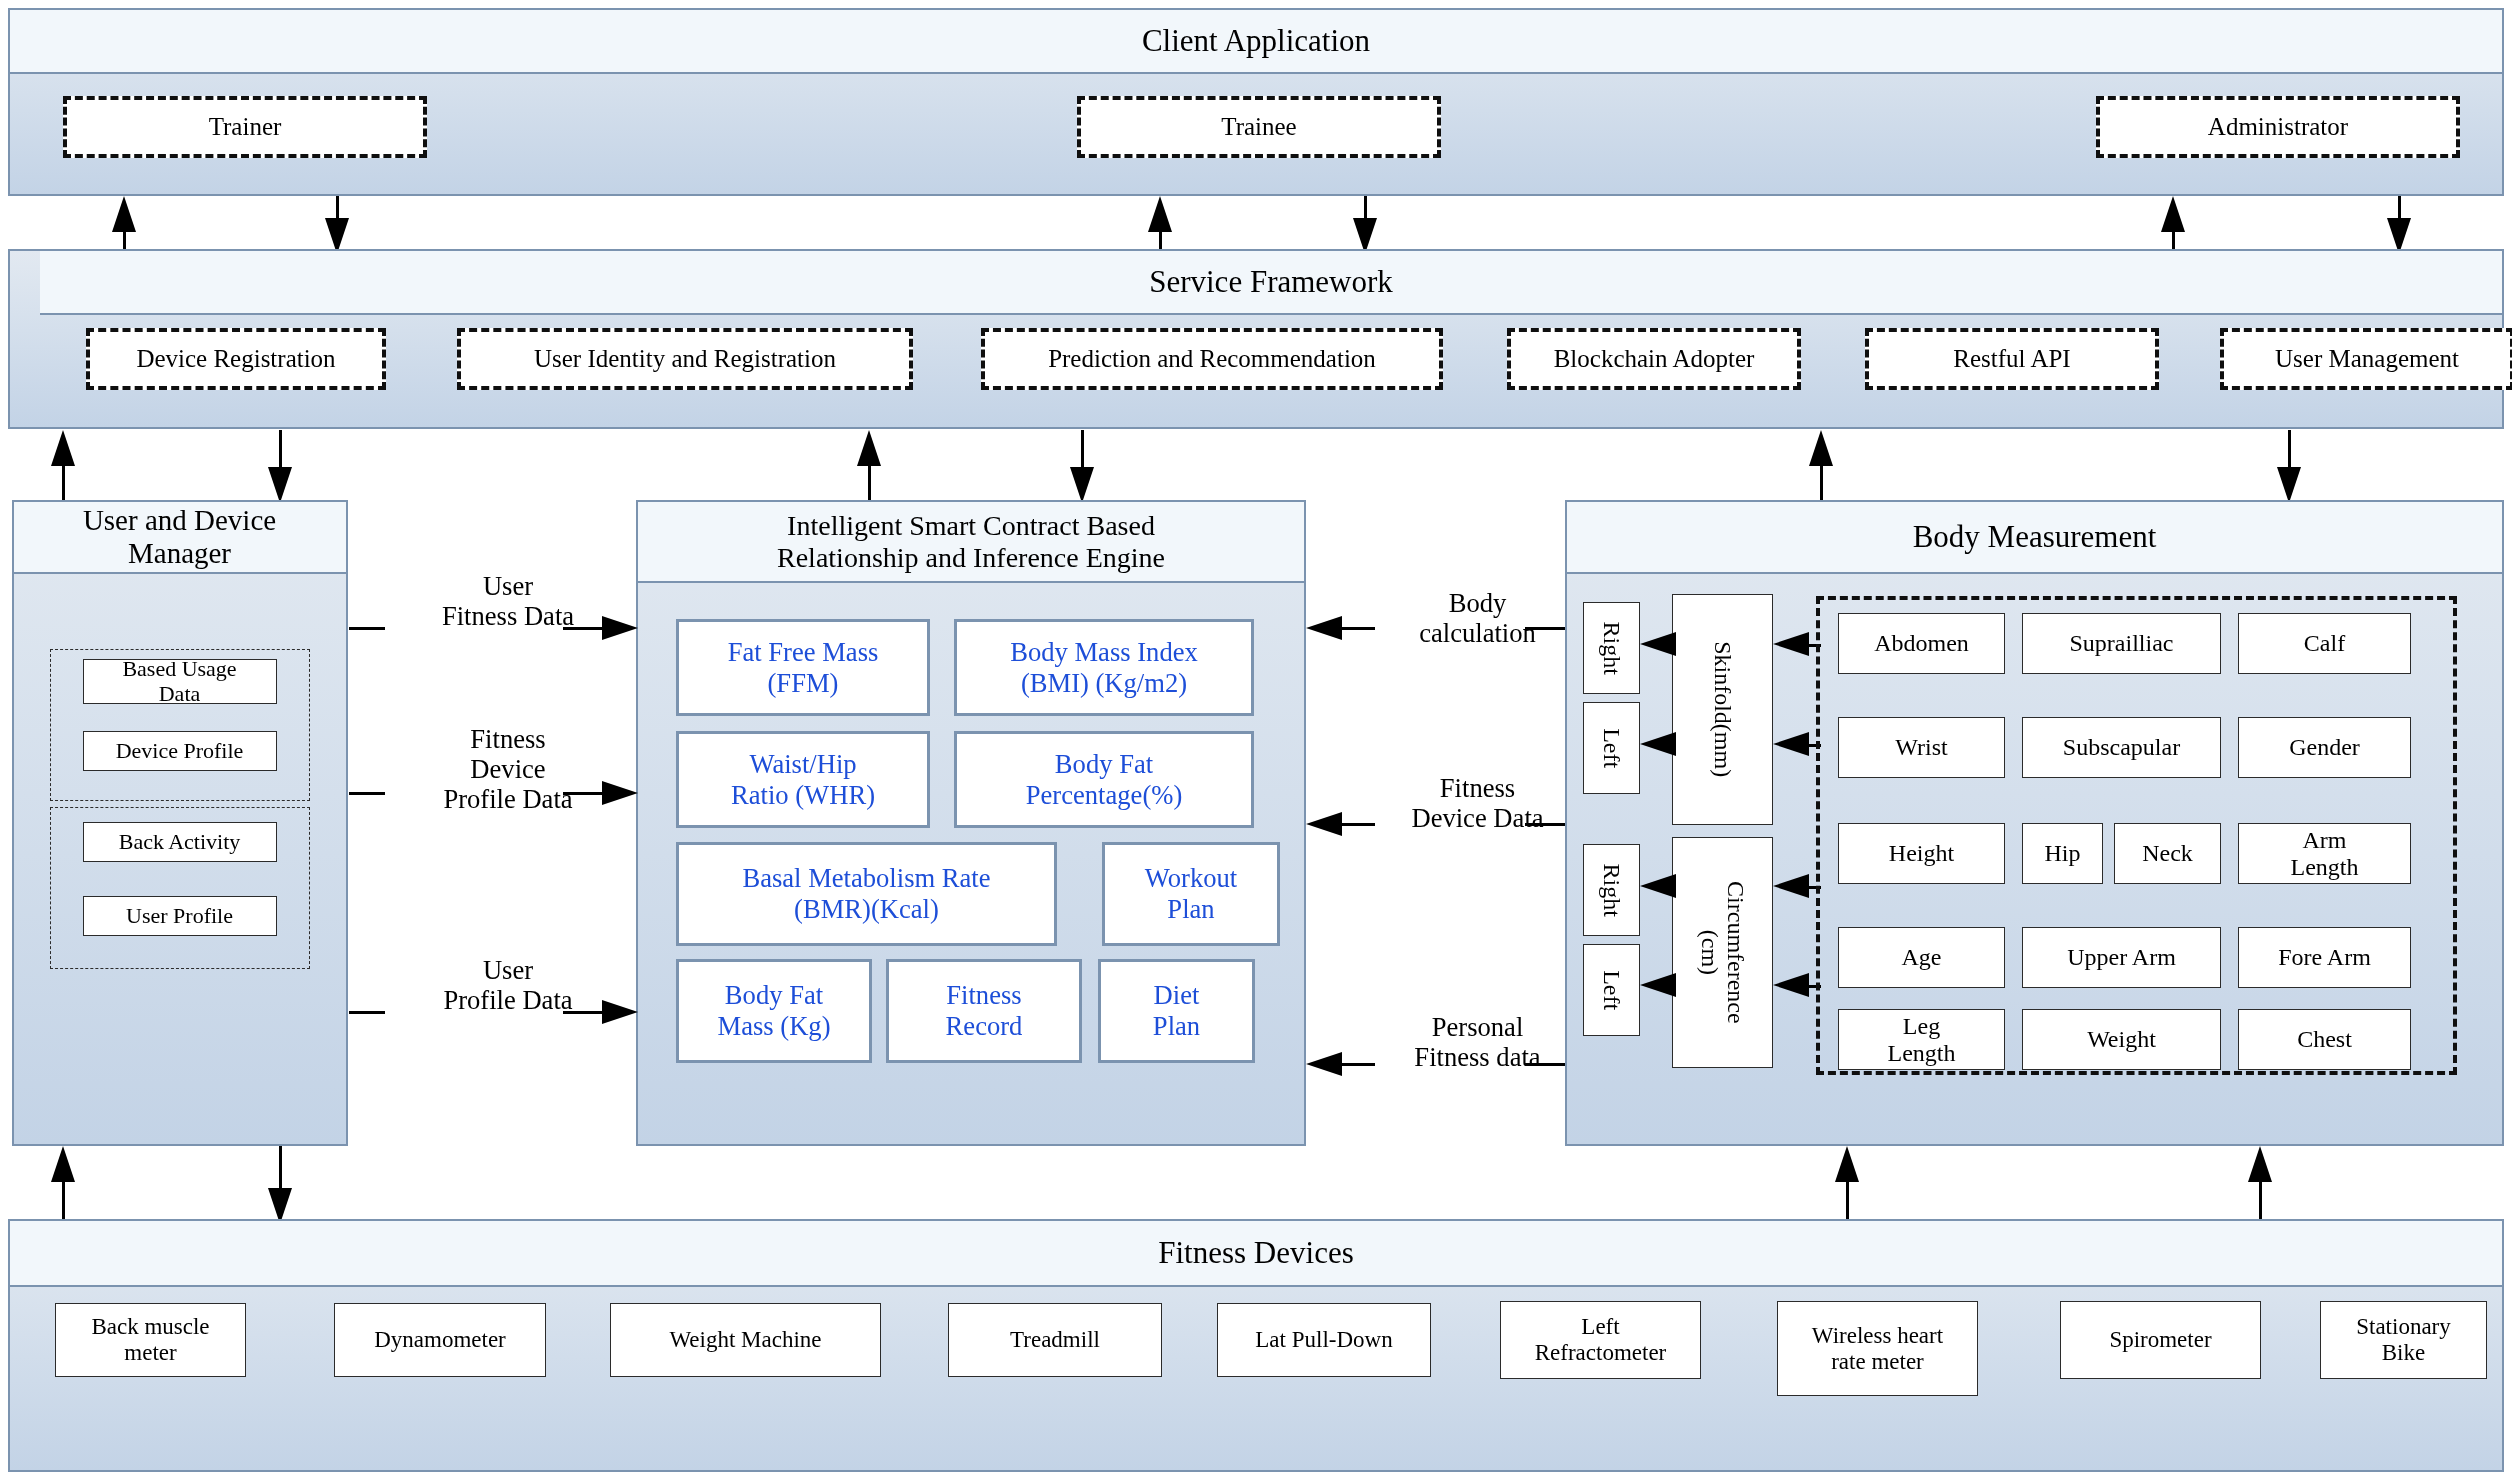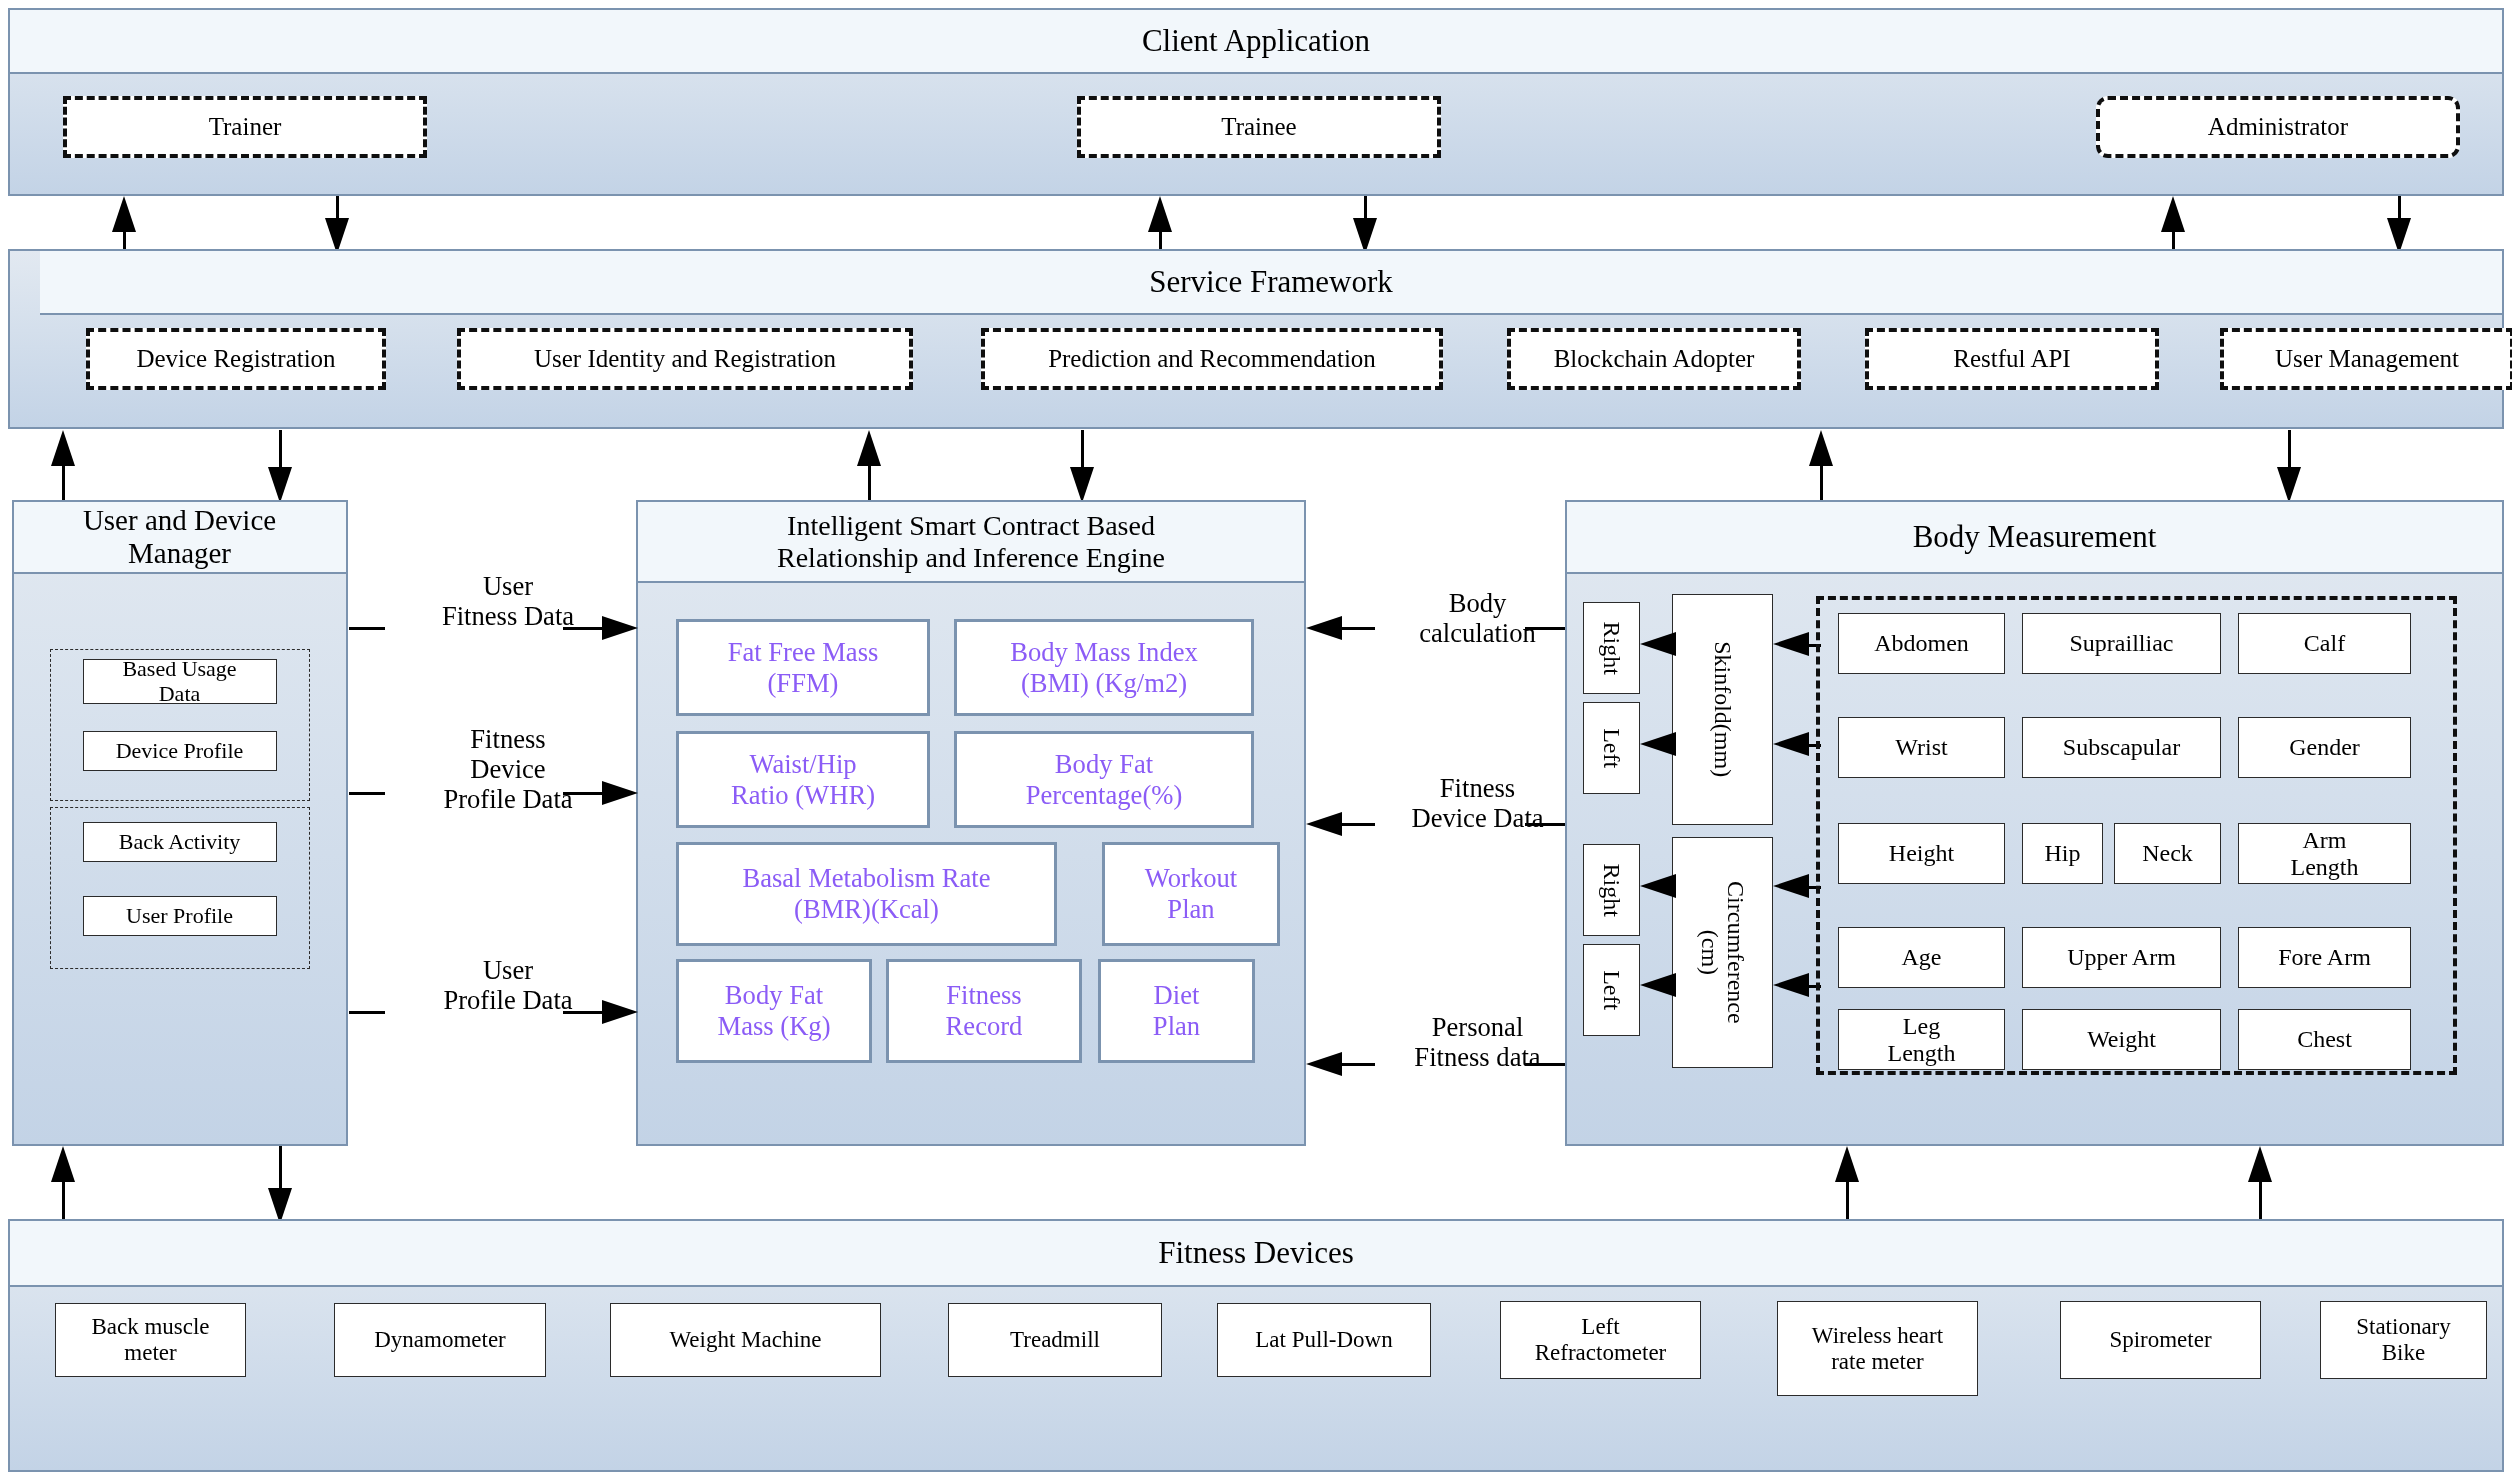--- a/index.html
+++ b/index.html
@@ -51,21 +51,21 @@
     font-size:24px;line-height:1.12;color:#000;
   }
   
   .box-thick{
     position:absolute;
     background:#fff;
     border:3.5px solid #7b93af;
     box-sizing:border-box;
     display:flex;align-items:center;justify-content:center;
     text-align:center;
-    font-size:26.6px;line-height:1.15;color:#8b5cf6;
+    font-size:26.6px;line-height:1.15;color:#1d4ed8;
     padding:17px;
   }
   
   .group-dash{
     position:absolute;
     border:1.7px dashed #2b2b2b;
     box-sizing:border-box;
     background:transparent;
   }
   .group-dash-heavy{
@@ -107,21 +107,21 @@
   }
 </style>
 </head>
 <body>
 
 <div class="panel" style="left:8px;top:8px;width:2496px;height:188px;">
   <div class="panel-head" style="height:64px;font-size:31px;">Client Application</div>
   <div class="panel-body" style="height:118px;">
     <div class="chip-dash" style="left:53px;top:22px;width:364px;height:62px;">Trainer</div>
     <div class="chip-dash" style="left:1067px;top:22px;width:364px;height:62px;">Trainee</div>
-    <div class="chip-dash" style="left:2086px;top:22px;width:364px;height:62px;border-radius:12px;">Administrator</div>
+    <div class="chip-dash" style="left:2086px;top:22px;width:364px;height:62px;">Administrator</div>
   </div>
 </div>
 
 <div class="arr" style="left:110px;top:196px;width:29px;height:58px;">
   <div class="arr-line-v" style="left:12.7px;top:14px;height:44px;"></div>
   <div class="arr-head head-up" style="left:1.7px;top:0;"></div>
 </div>
 <div class="arr" style="left:323px;top:196px;width:29px;height:58px;">
   <div class="arr-line-v" style="left:12.7px;top:0;height:44px;"></div>
   <div class="arr-head head-down" style="left:1.7px;top:22px;"></div>

